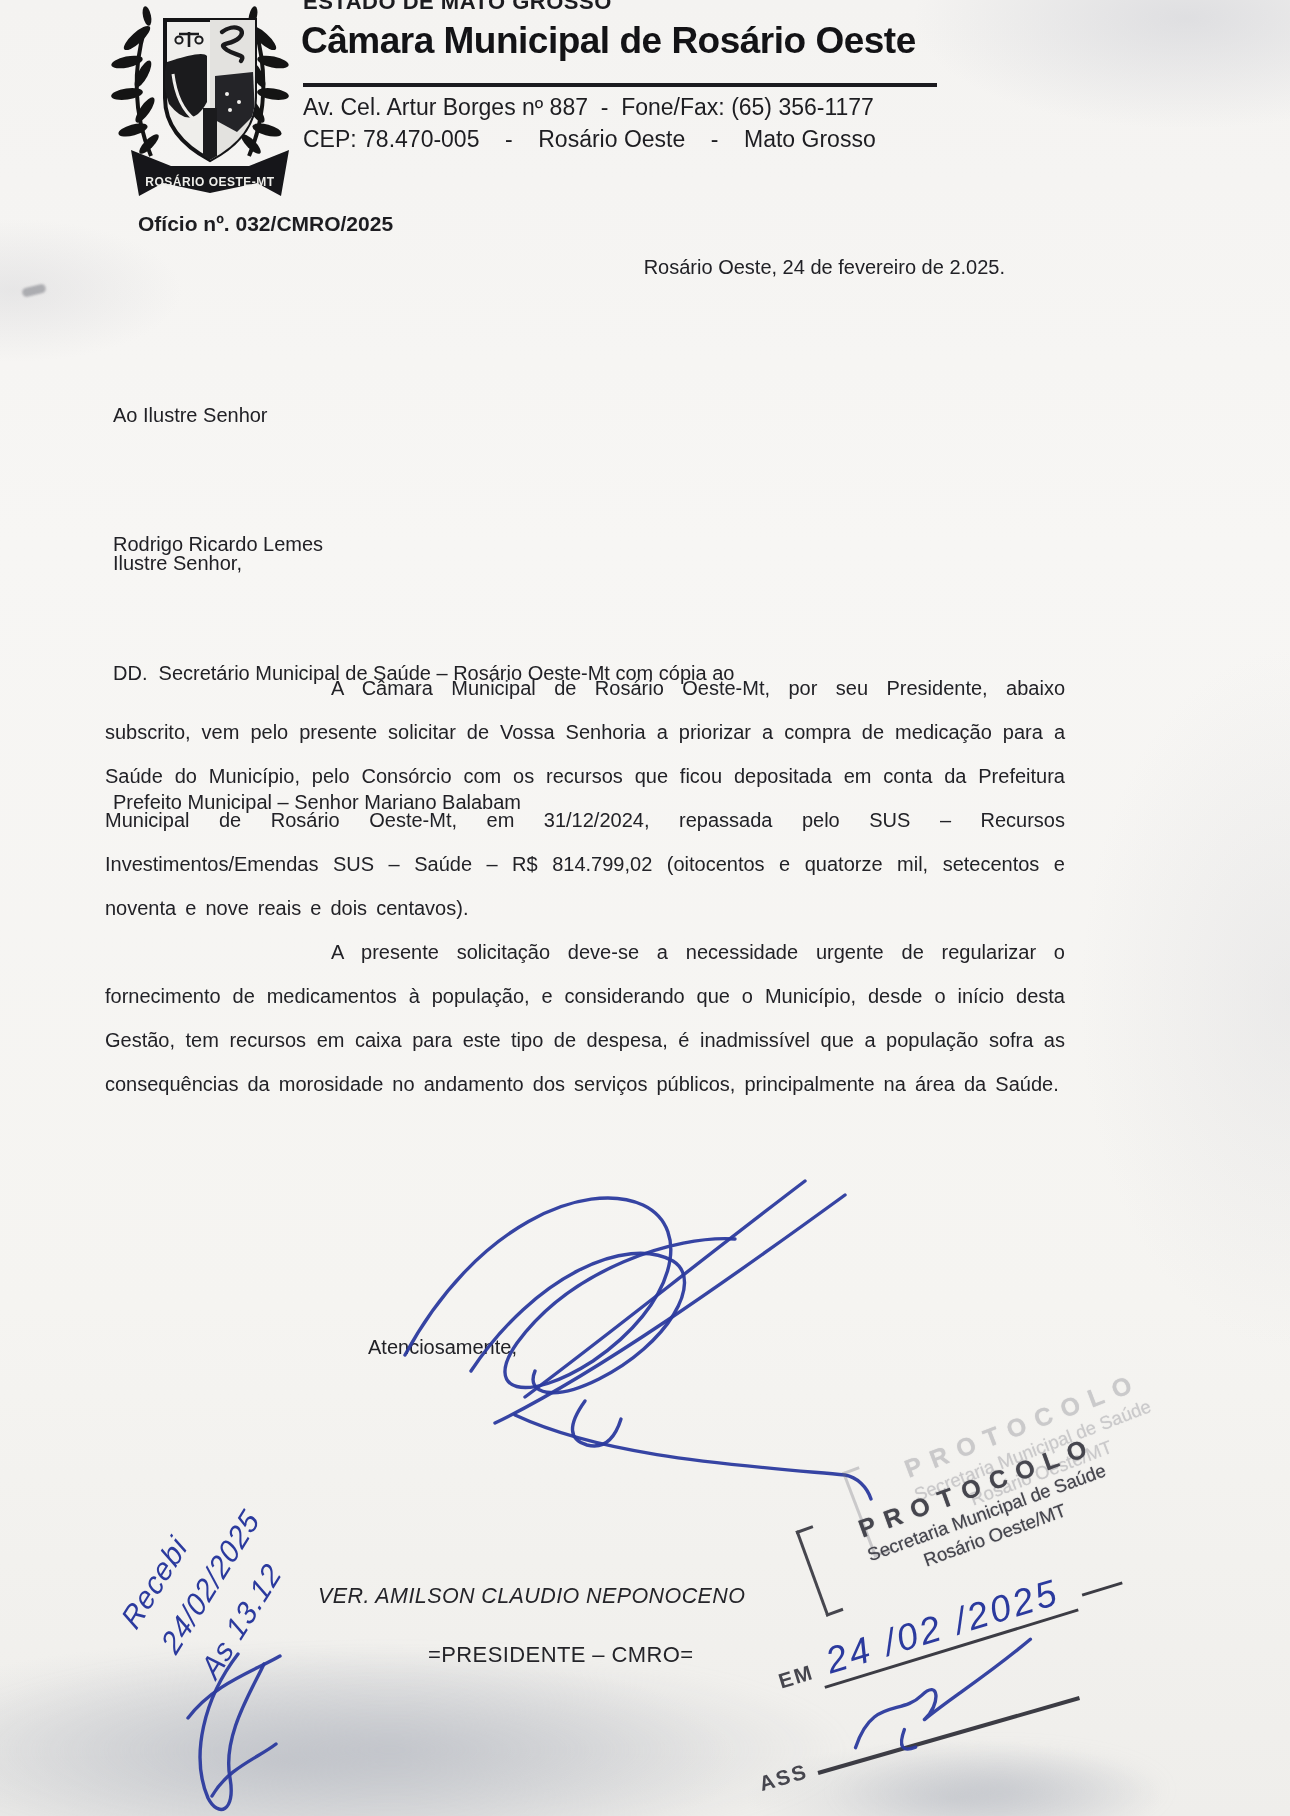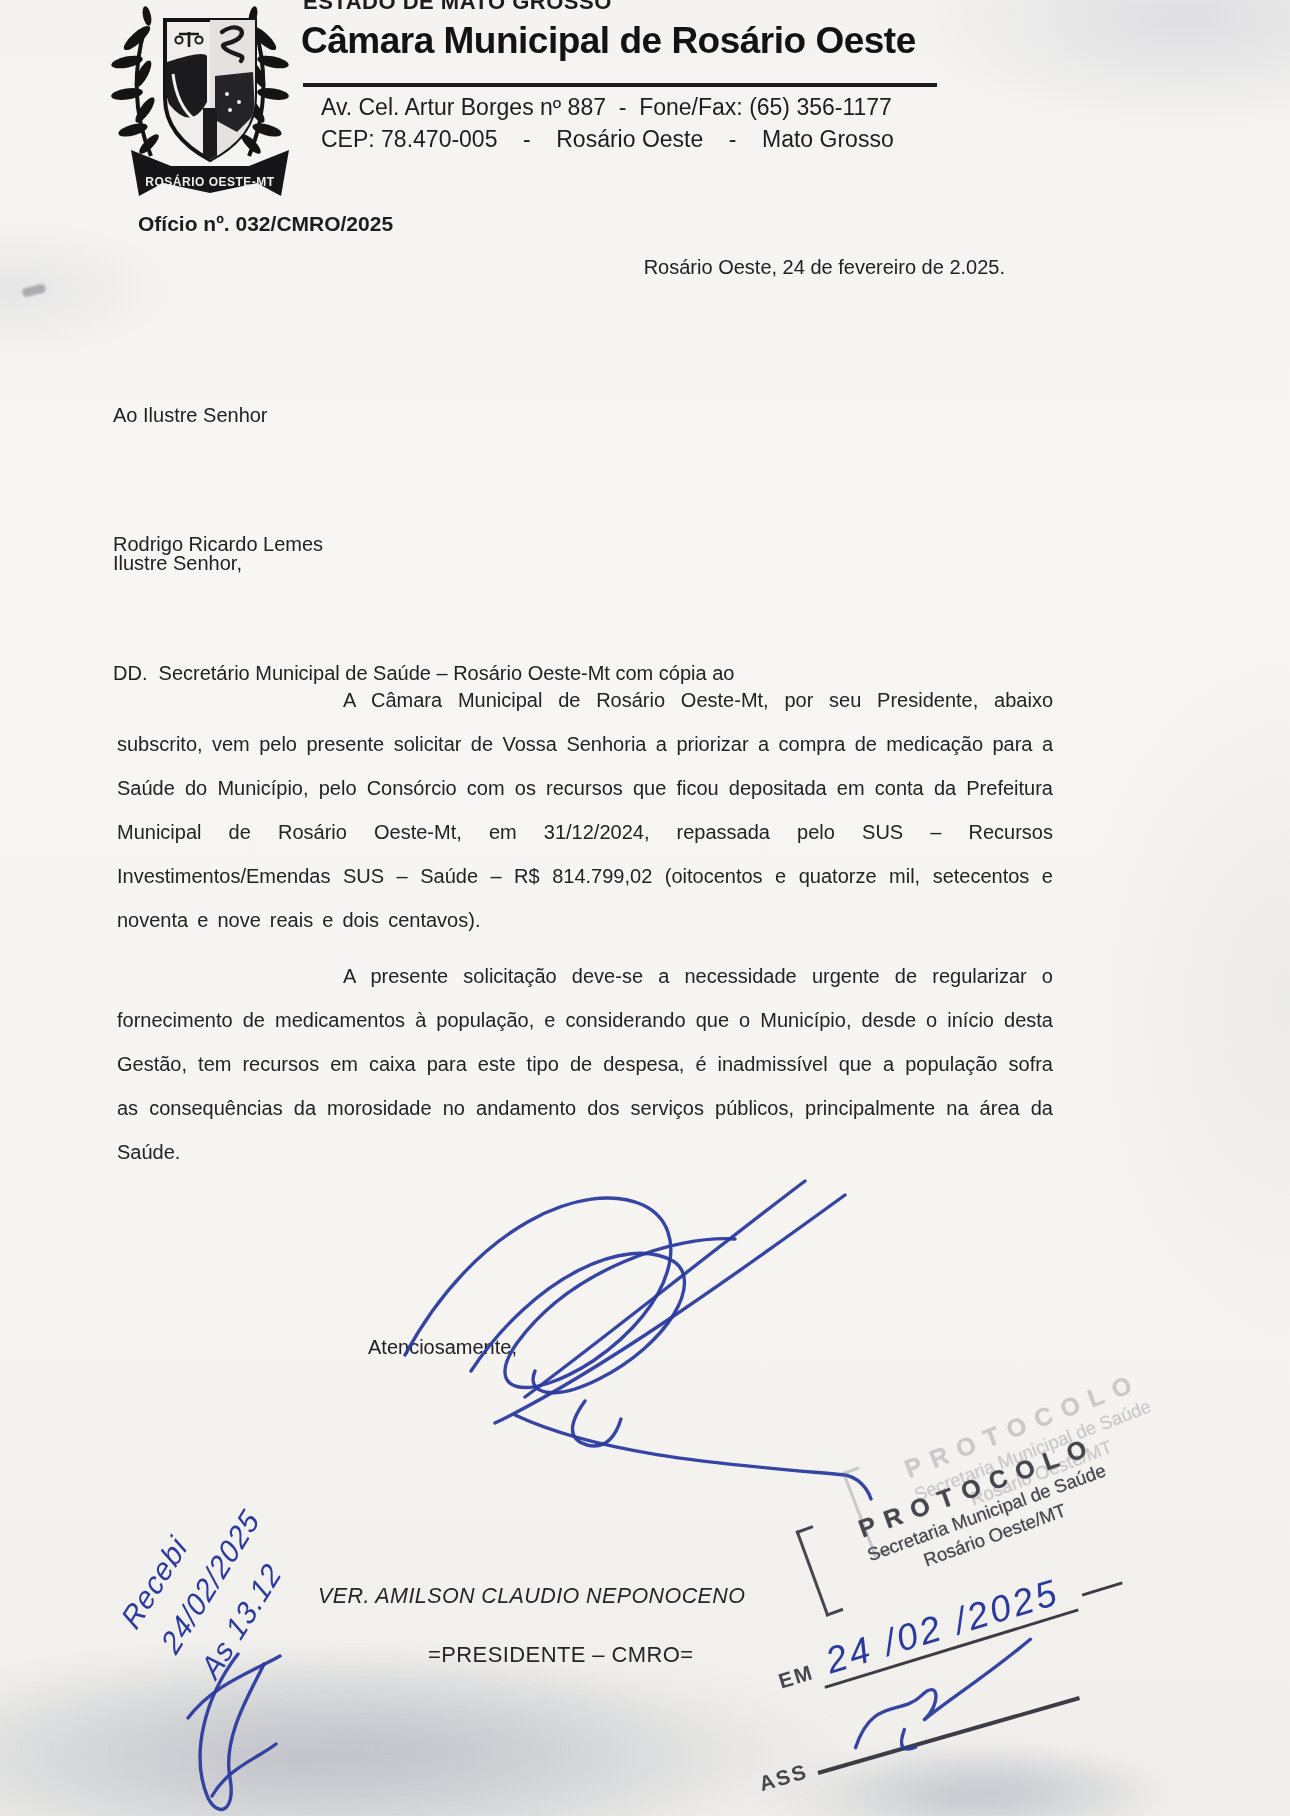--- a/index.html
+++ b/index.html
@@ -19,35 +19,35 @@
       radial-gradient(ellipse 300px 500px at 100% 55%, rgba(210,210,214,.30), transparent 70%),
       linear-gradient(180deg,#f4f3f1 0%,#f7f6f4 30%,#f5f4f1 72%,#efeeeb 100%);
   }
   .abs{position:absolute;}
   .smudge{position:absolute;border-radius:50%;filter:blur(9px);pointer-events:none;}
 
   
   .estado{left:303px;top:-11px;font-size:22px;font-weight:700;letter-spacing:.5px;color:#1c1c20;}
   .orgname{left:301px;top:20px;font-size:37px;font-weight:700;letter-spacing:-.5px;color:#131316;white-space:nowrap;}
   .lh-rule{left:303px;top:83px;width:634px;height:4px;background:#1b1b1f;}
-  .addr{left:321px;font-size:23px;color:#1d1d21;white-space:pre-wrap;}
+  .addr{left:303px;font-size:23px;color:#1d1d21;white-space:pre-wrap;}
   .addr1{top:94px;}
   .addr2{top:126px;}
 
   
   .reference{left:138px;top:212px;font-size:21px;font-weight:700;color:#1d1d21;}
   .dateline{left:605px;top:256px;width:400px;text-align:right;font-size:20px;}
   .recipient{left:113px;top:308px;font-size:20px;line-height:43px;white-space:pre-wrap;}
   .salutation{left:113px;top:552px;font-size:20px;}
   .bodytext{
     left:105px;top:666px;width:960px;
     font-size:20px;line-height:44px;
     text-align:justify;word-spacing:3.5px;color:#222227;
   }
-  .bodytext p{margin:12px;text-indent:226px;}
+  .bodytext p{margin:0;text-indent:226px;}
   .closing{left:368px;top:1336px;font-size:20px;}
   .signer-name{left:318px;top:1584px;font-size:21.5px;letter-spacing:.4px;color:#242429;white-space:nowrap;font-style:italic;}
   .signer-title{left:428px;top:1642px;font-size:22px;letter-spacing:.4px;color:#242429;white-space:nowrap;}
 
   
   .ink{color:#2b3a9e;}
   svg.ink-stroke path{fill:none;stroke:#2b3a9e;stroke-width:3.4;stroke-linecap:round;stroke-linejoin:round;opacity:.95;}
   .received-note{
     left:108px;top:1612px;
     transform:rotate(-58deg);transform-origin:top left;
@@ -147,20 +147,21 @@
     <div class="abs addr addr2">CEP: 78.470-005    -    Rosário Oeste    -    Mato Grosso</div>
   </div>
 
   <div class="abs reference">Ofício nº. 032/CMRO/2025</div>
   <div class="abs dateline">Rosário Oeste, 24 de fevereiro de 2.025.</div>
 
   <div class="abs recipient">
     <div>Ao Ilustre Senhor</div>
     <div>Rodrigo Ricardo Lemes</div>
     <div>DD.  Secretário Municipal de Saúde – Rosário Oeste-Mt com cópia ao</div>
+    <div>Prefeito Municipal – Senhor Mariano Balabam</div>
   </div>
 
   <div class="abs salutation">Ilustre Senhor,</div>
 
   <div class="abs bodytext">
     <p>A Câmara Municipal de Rosário Oeste-Mt, por seu Presidente, abaixo subscrito, vem pelo presente solicitar de Vossa Senhoria a priorizar a compra de medicação para a Saúde do Município, pelo Consórcio com os recursos que ficou depositada em conta da Prefeitura Municipal de Rosário Oeste-Mt, em 31/12/2024, repassada pelo SUS – Recursos Investimentos/Emendas SUS – Saúde – R$ 814.799,02 (oitocentos e quatorze mil, setecentos e noventa e nove reais e dois centavos).</p>
     <p>A presente solicitação deve-se a necessidade urgente de regularizar o fornecimento de medicamentos à população, e considerando que o Município, desde o início desta Gestão, tem recursos em caixa para este tipo de despesa, é inadmissível que a população sofra as consequências da morosidade no andamento dos serviços públicos, principalmente na área da Saúde.</p>
   </div>
 
   <div class="abs closing">Atenciosamente,</div>

